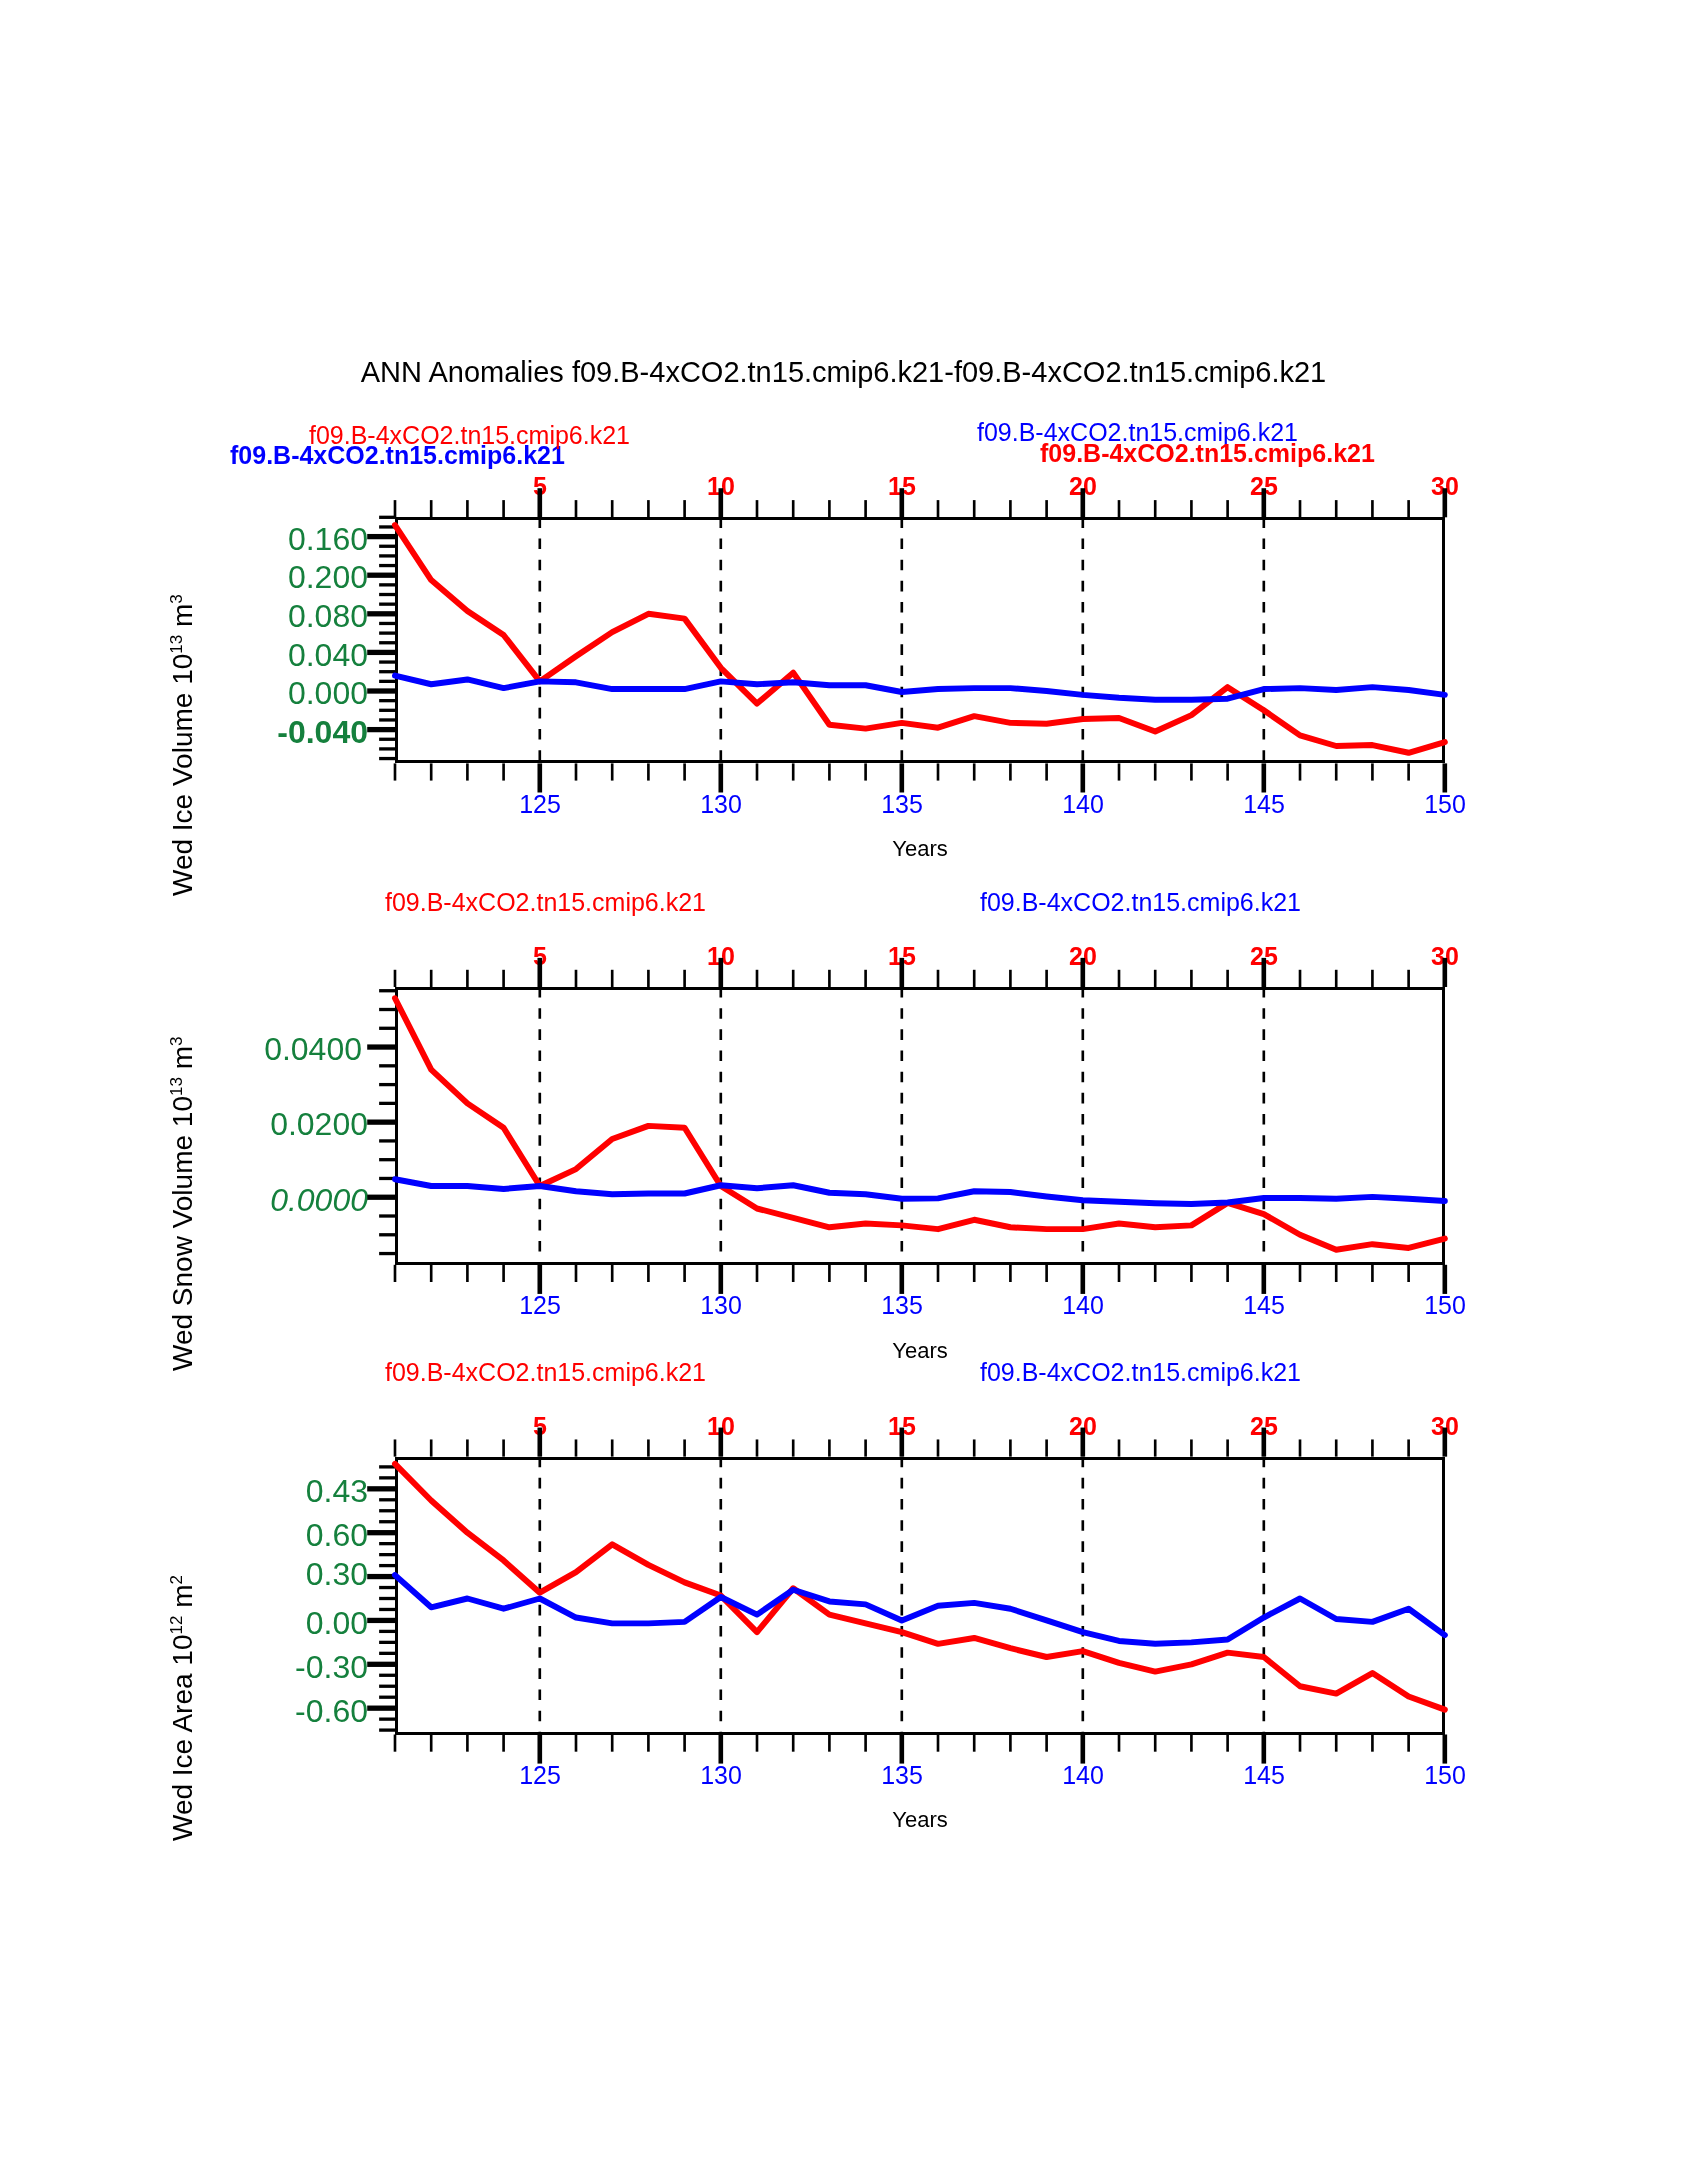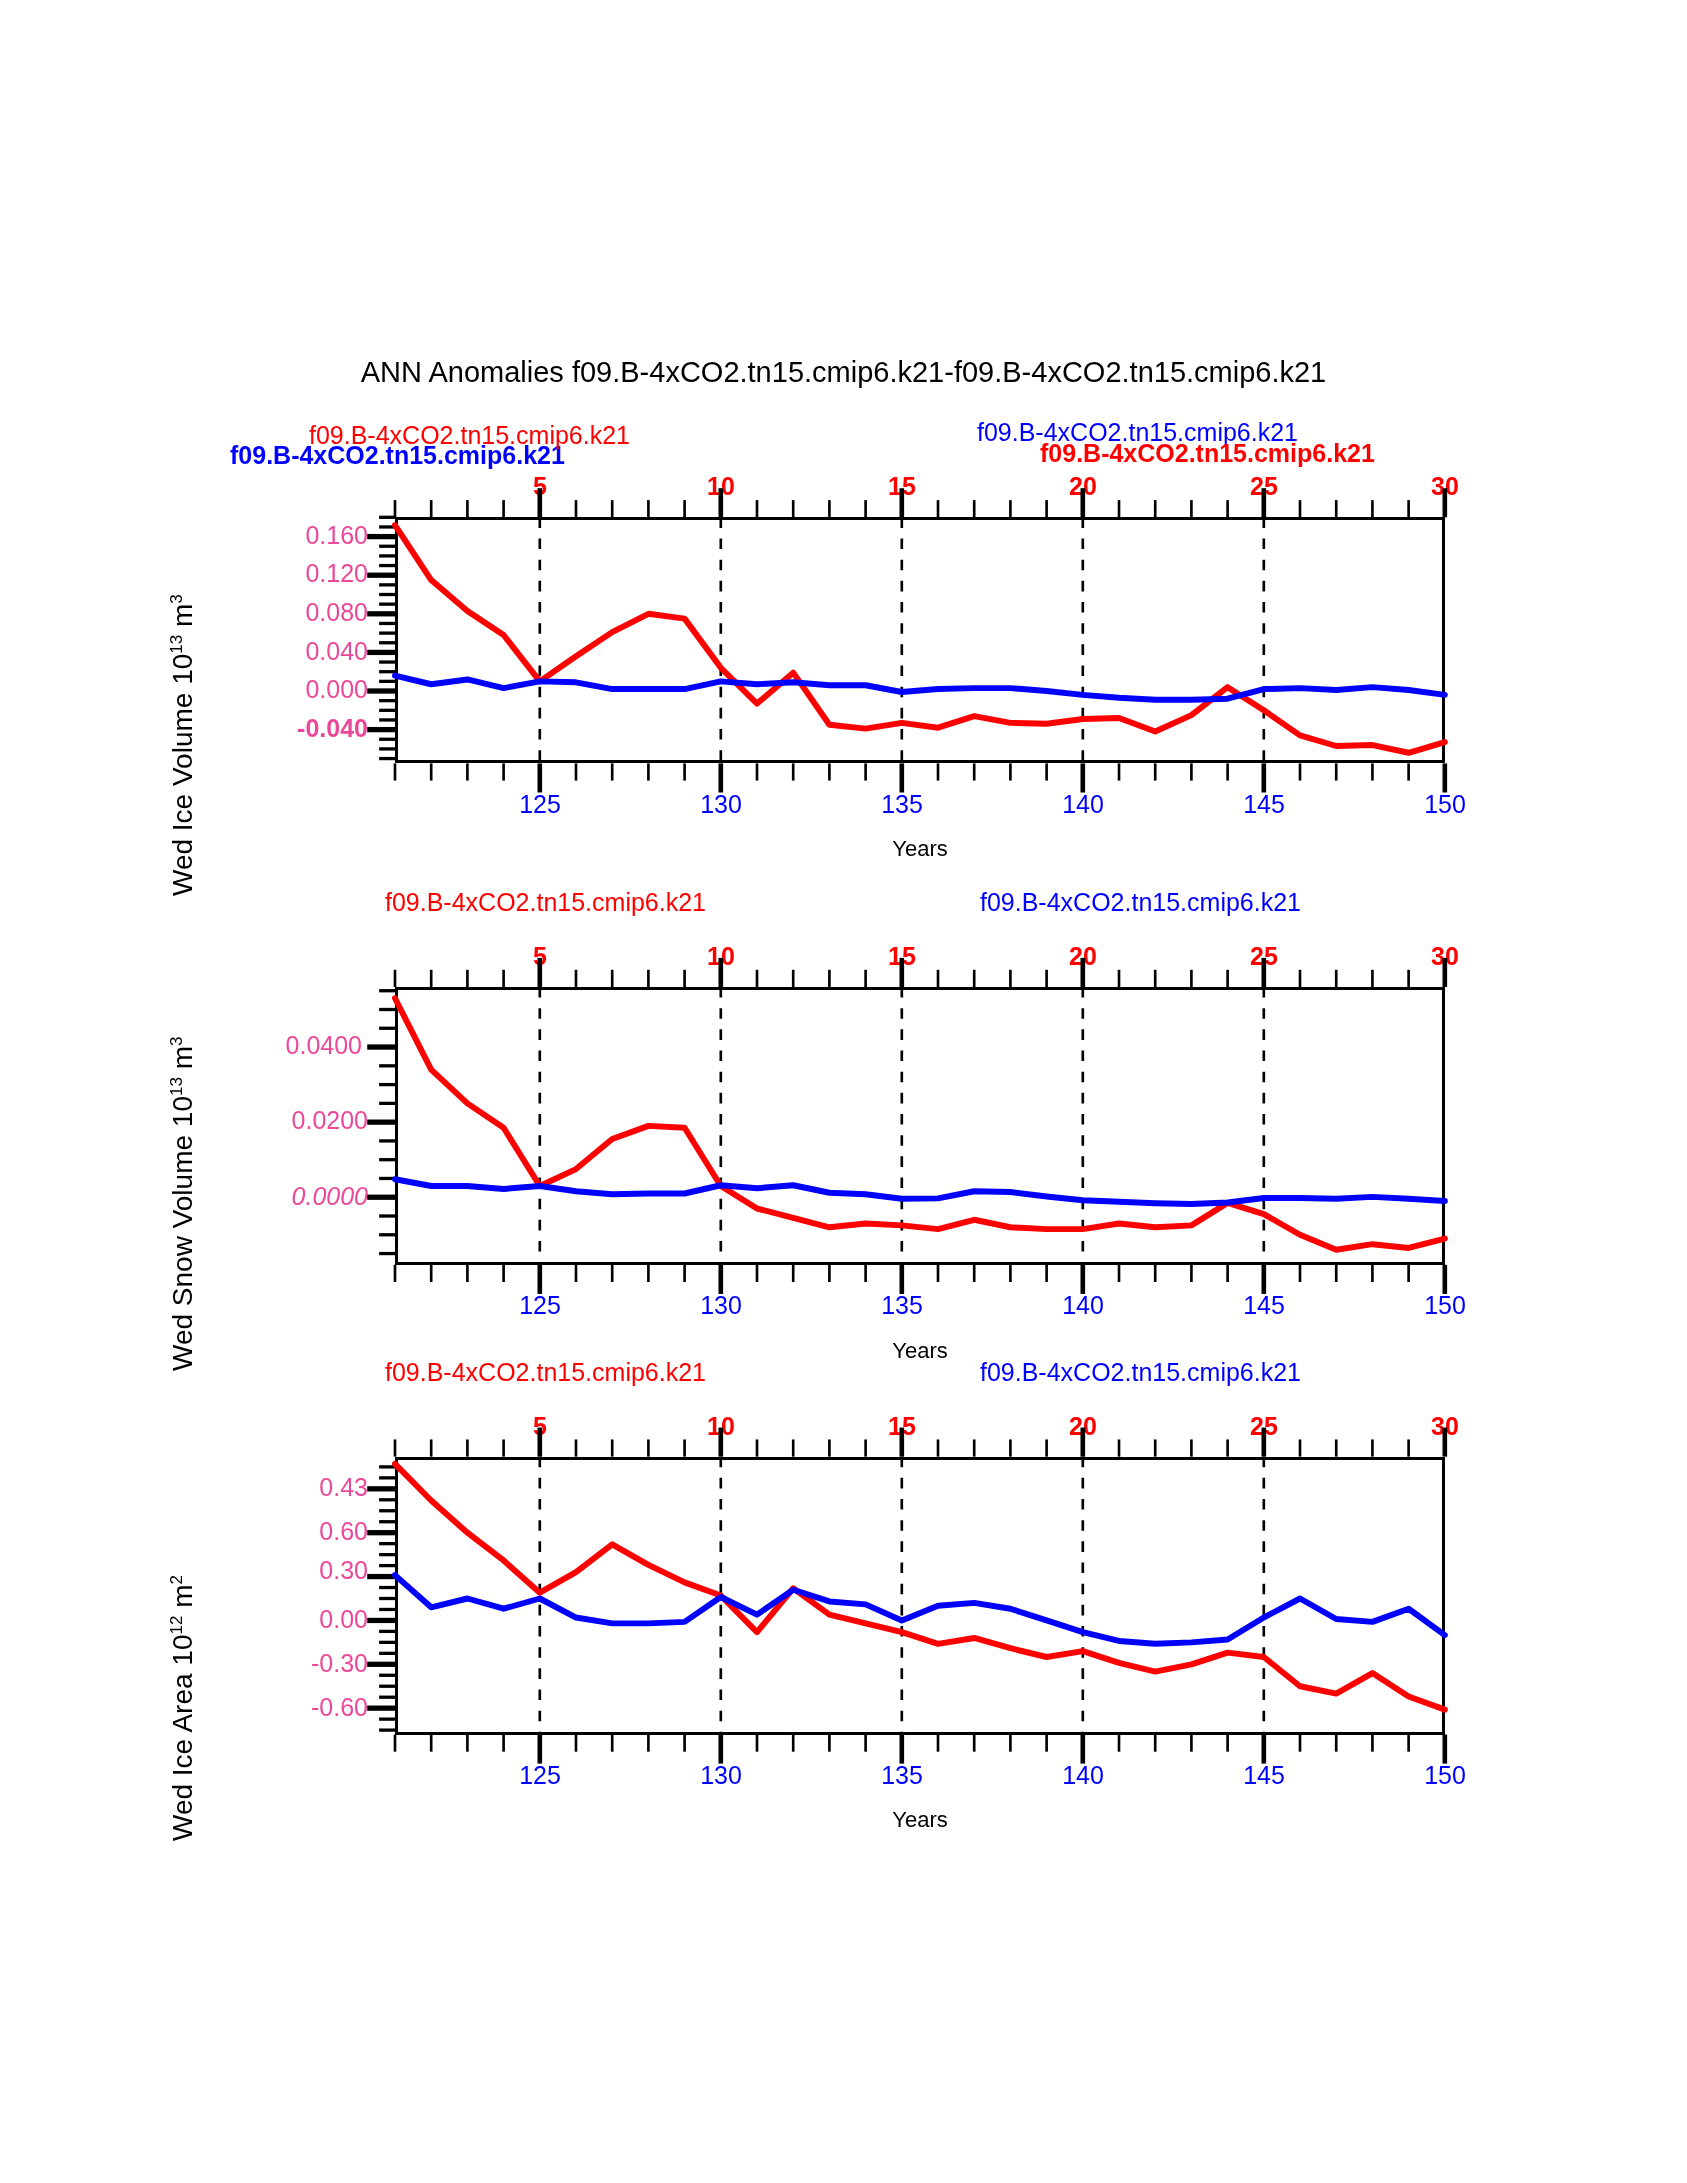--- a/index.html
+++ b/index.html
@@ -30,21 +30,21 @@
   .ytitle{
     position:absolute;
     transform-origin:0 0;
     transform:rotate(-90deg);
     font-size:28px;white-space:nowrap;color:#000;
   }
   .ytitle sup{font-size:17px;vertical-align:super;}
 
   
   .ytick{
-    position:absolute;font-size:25px;color:#ec4899;
+    position:absolute;font-size:32px;color:#15803d;
     text-align:right;white-space:nowrap;
   }
 
   
   .xtick-bot{
     position:absolute;font-size:25px;color:#0000ff;
     text-align:left;white-space:nowrap;transform:translateX(-50%);
   }
   .xtick-top{
     position:absolute;font-size:25px;color:#ff0000;font-weight:bold;
@@ -83,21 +83,21 @@
         <div class="xtick-top" style="left: 1264px; top: 472px;">25</div>
         <div class="xtick-top" style="left: 1445px; top: 472px;">30</div>
         <div class="xtick-bot" style="left: 540px; top: 790px;">125</div>
         <div class="xtick-bot" style="left: 721px; top: 790px;">130</div>
         <div class="xtick-bot" style="left: 902px; top: 790px;">135</div>
         <div class="xtick-bot" style="left: 1083px; top: 790px;">140</div>
         <div class="xtick-bot" style="left: 1264px; top: 790px;">145</div>
         <div class="xtick-bot" style="left: 1445px; top: 790px;">150</div>
         <div class="xaxis-title" style="left: 920px; top: 836px;">Years</div>
         <div class="ytick" style="left: 203px; width: 165px; top: 521px;">0.160</div>
-        <div class="ytick" style="left: 203px; width: 165px; top: 559px;">0.120</div>
+        <div class="ytick" style="left: 203px; width: 165px; top: 559px;">0.200</div>
         <div class="ytick" style="left: 203px; width: 165px; top: 598px;">0.080</div>
         <div class="ytick" style="left: 203px; width: 165px; top: 637px;">0.040</div>
         <div class="ytick" style="left: 203px; width: 165px; top: 675px;">0.000</div>
         <div class="ytick" style="left: 203px; width: 165px; top: 714px; font-weight: bold;">-0.040</div>
         <div class="ytitle" style="left: 167px; top: 896px;">Wed Ice Volume 10<sup>13</sup> m<sup>3</sup></div>
         <div class="plot-frame" style="left: 395px; top: 517px; width: 1050px; height: 246px;"></div>
         <svg class="curves" width="1687" height="2183" viewBox="0 0 2550 3300">
           <line x1="597" x2="597" y1="782" y2="756" stroke="#000" stroke-width="4"></line>
           <line x1="597" x2="597" y1="1154" y2="1180" stroke="#000" stroke-width="4"></line>
           <line x1="651.7241379310345" x2="651.7241379310345" y1="782" y2="756" stroke="#000" stroke-width="4"></line>

